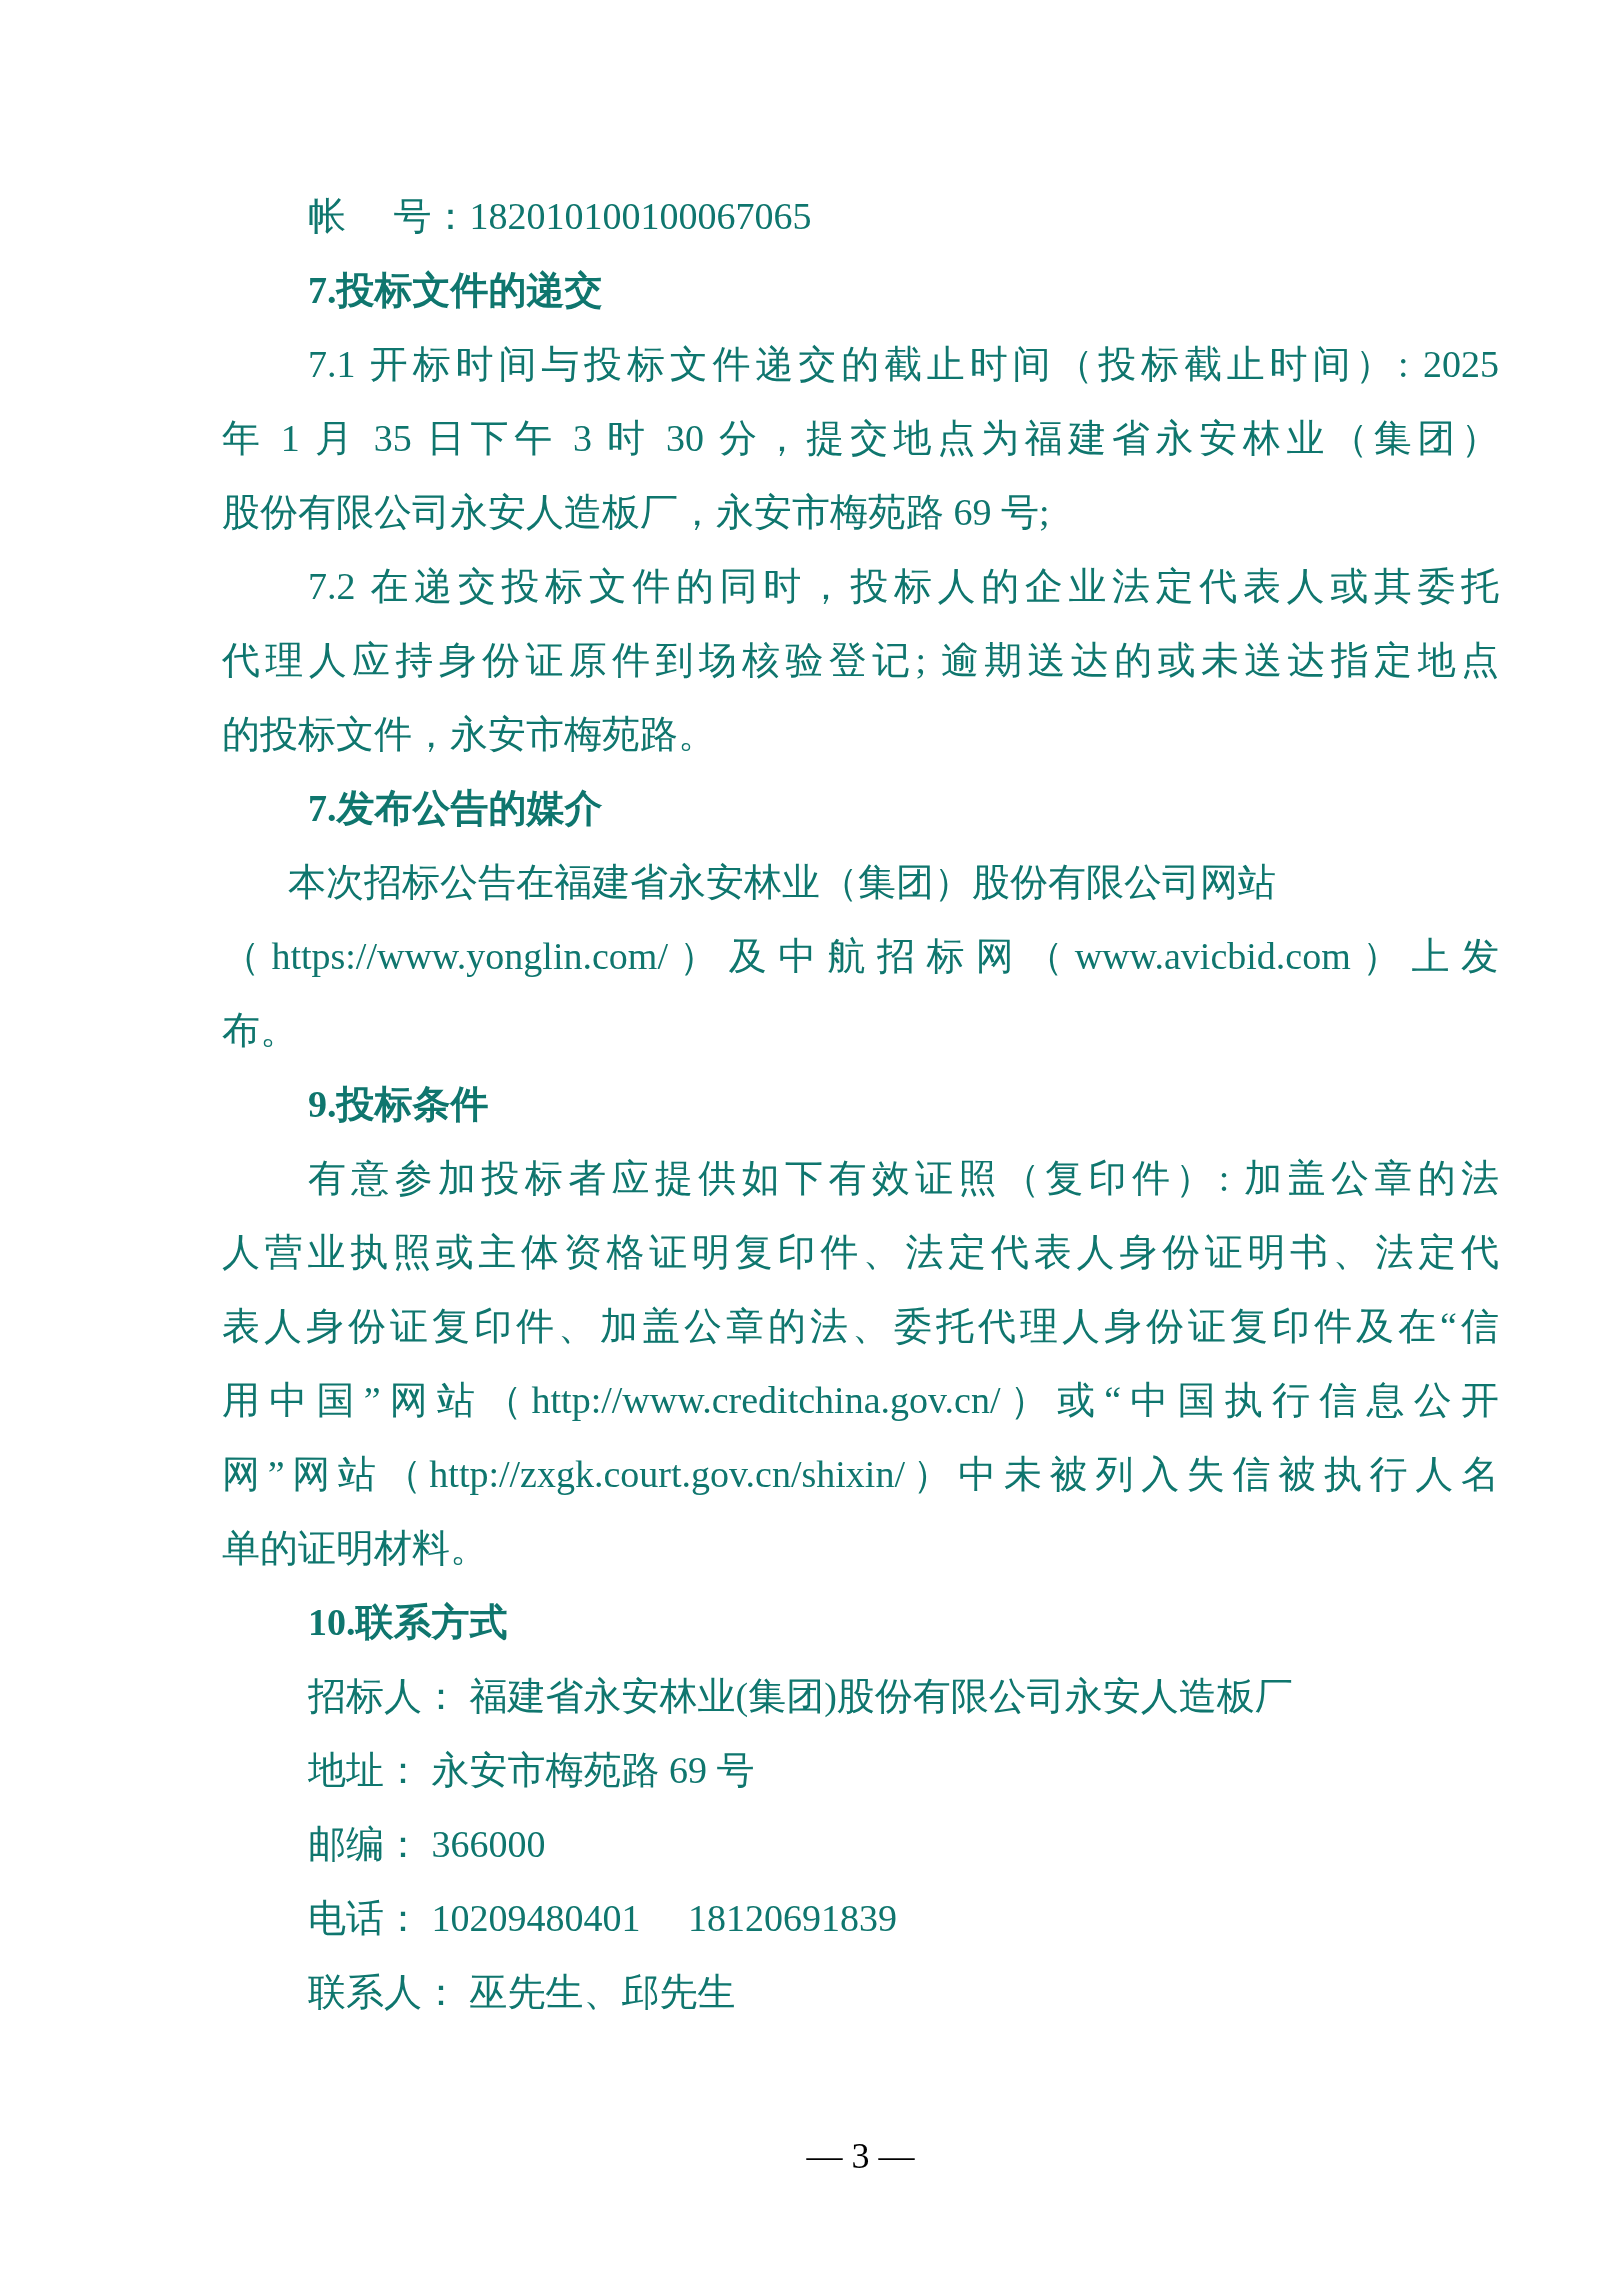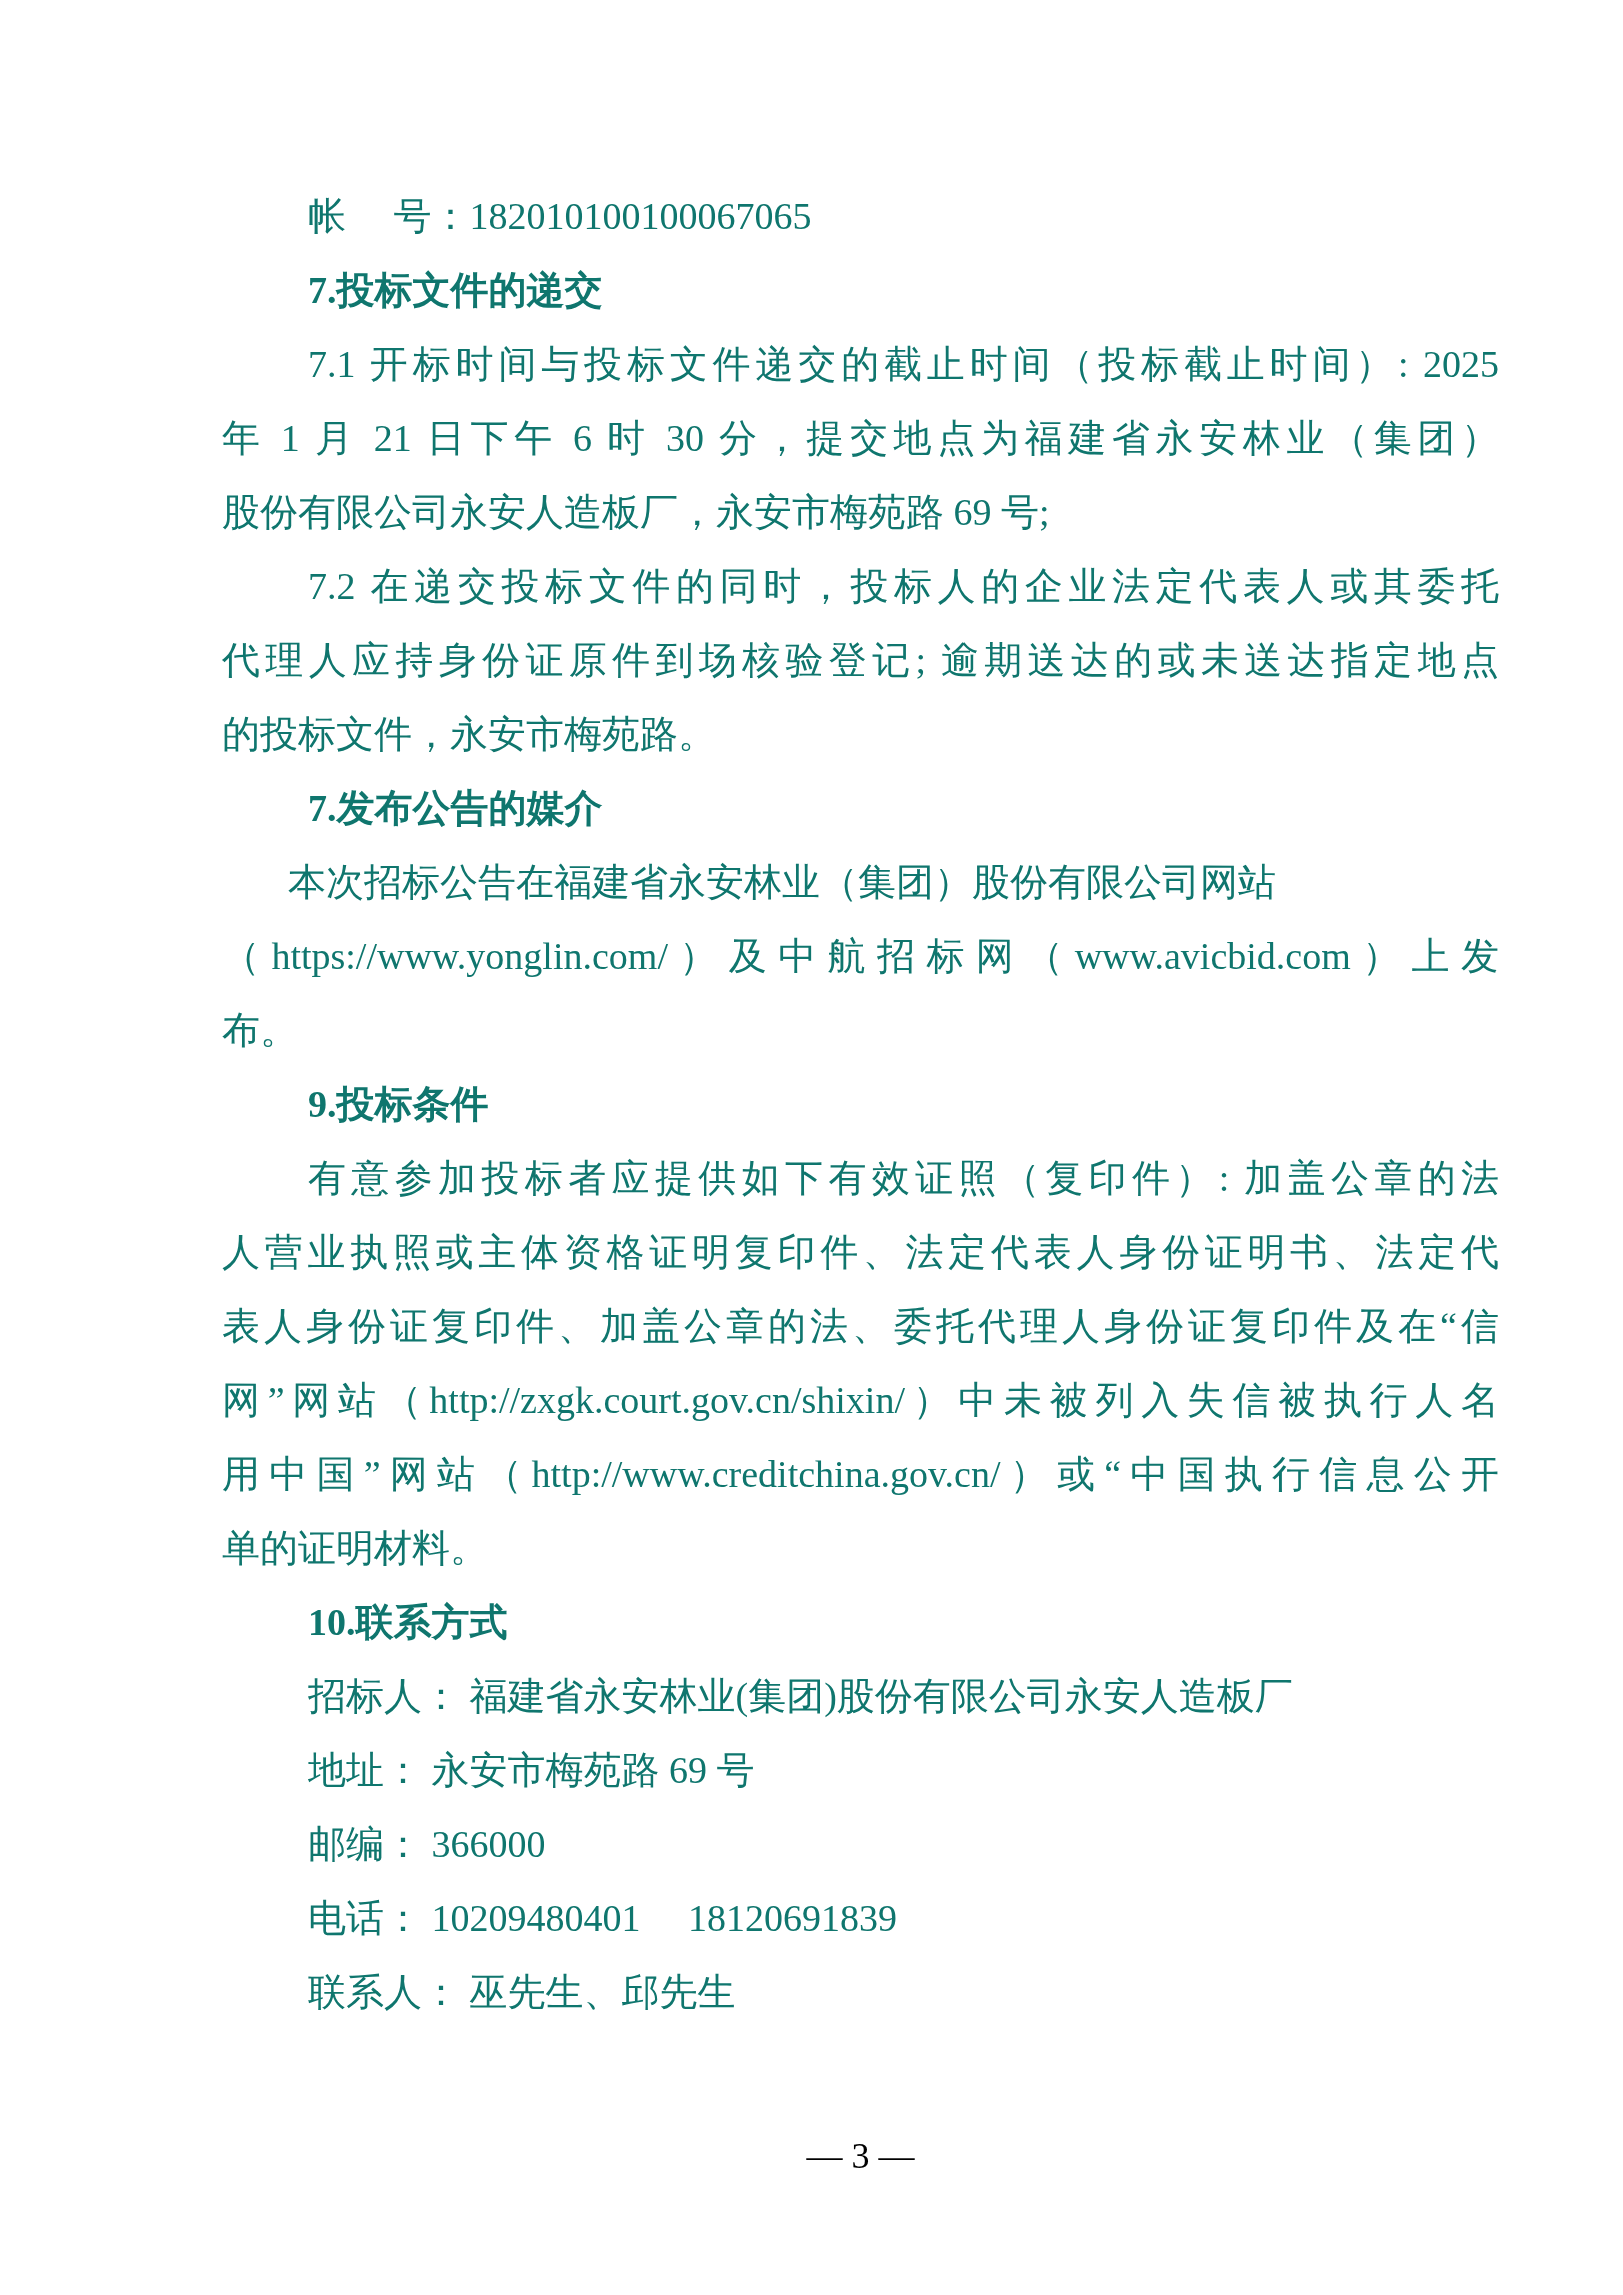--- a/index.html
+++ b/index.html
@@ -49,40 +49,40 @@
 </head>
 <body>
 
 <div class="doc">
 
   <div class="line indent">帐　 号：182010100100067065</div>
 
   <div class="line indent heading">7.投标文件的递交</div>
 
   <div class="line indent j">7.1 开标时间与投标文件递交的截止时间（投标截止时间）: 2025</div>
-  <div class="line j">年 1 月 21 日下午 6 时 30 分，提交地点为福建省永安林业（集团）</div>
+  <div class="line j">年 1 月 35 日下午 3 时 30 分，提交地点为福建省永安林业（集团）</div>
   <div class="line">股份有限公司永安人造板厂，永安市梅苑路 69 号;</div>
 
   <div class="line indent j">7.2 在递交投标文件的同时，投标人的企业法定代表人或其委托</div>
   <div class="line j">代理人应持身份证原件到场核验登记; 逾期送达的或未送达指定地点</div>
   <div class="line">的投标文件，永安市梅苑路。</div>
 
   <div class="line indent heading">7.发布公告的媒介</div>
 
   <div class="line indent-sm">本次招标公告在福建省永安林业（集团）股份有限公司网站</div>
   <div class="line j">（https://www.yonglin.com/）及中航招标网（www.avicbid.com）上发</div>
   <div class="line">布。</div>
 
   <div class="line indent heading">9.投标条件</div>
 
   <div class="line indent j">有意参加投标者应提供如下有效证照（复印件）: 加盖公章的法</div>
   <div class="line j">人营业执照或主体资格证明复印件、法定代表人身份证明书、法定代</div>
   <div class="line j">表人身份证复印件、加盖公章的法、委托代理人身份证复印件及在“信</div>
+  <div class="line j">用中国”网站（http://www.creditchina.gov.cn/）或“中国执行信息公开</div>
   <div class="line j">网”网站（http://zxgk.court.gov.cn/shixin/）中未被列入失信被执行人名</div>
-  <div class="line j">用中国”网站（http://www.creditchina.gov.cn/）或“中国执行信息公开</div>
   <div class="line">单的证明材料。</div>
 
   <div class="line indent heading">10.联系方式</div>
 
   <div class="line indent">招标人： 福建省永安林业(集团)股份有限公司永安人造板厂</div>
   <div class="line indent">地址： 永安市梅苑路 69 号</div>
   <div class="line indent">邮编： 366000</div>
   <div class="line indent">电话： 10209480401　 18120691839</div>
   <div class="line indent">联系人： 巫先生、邱先生</div>
 

